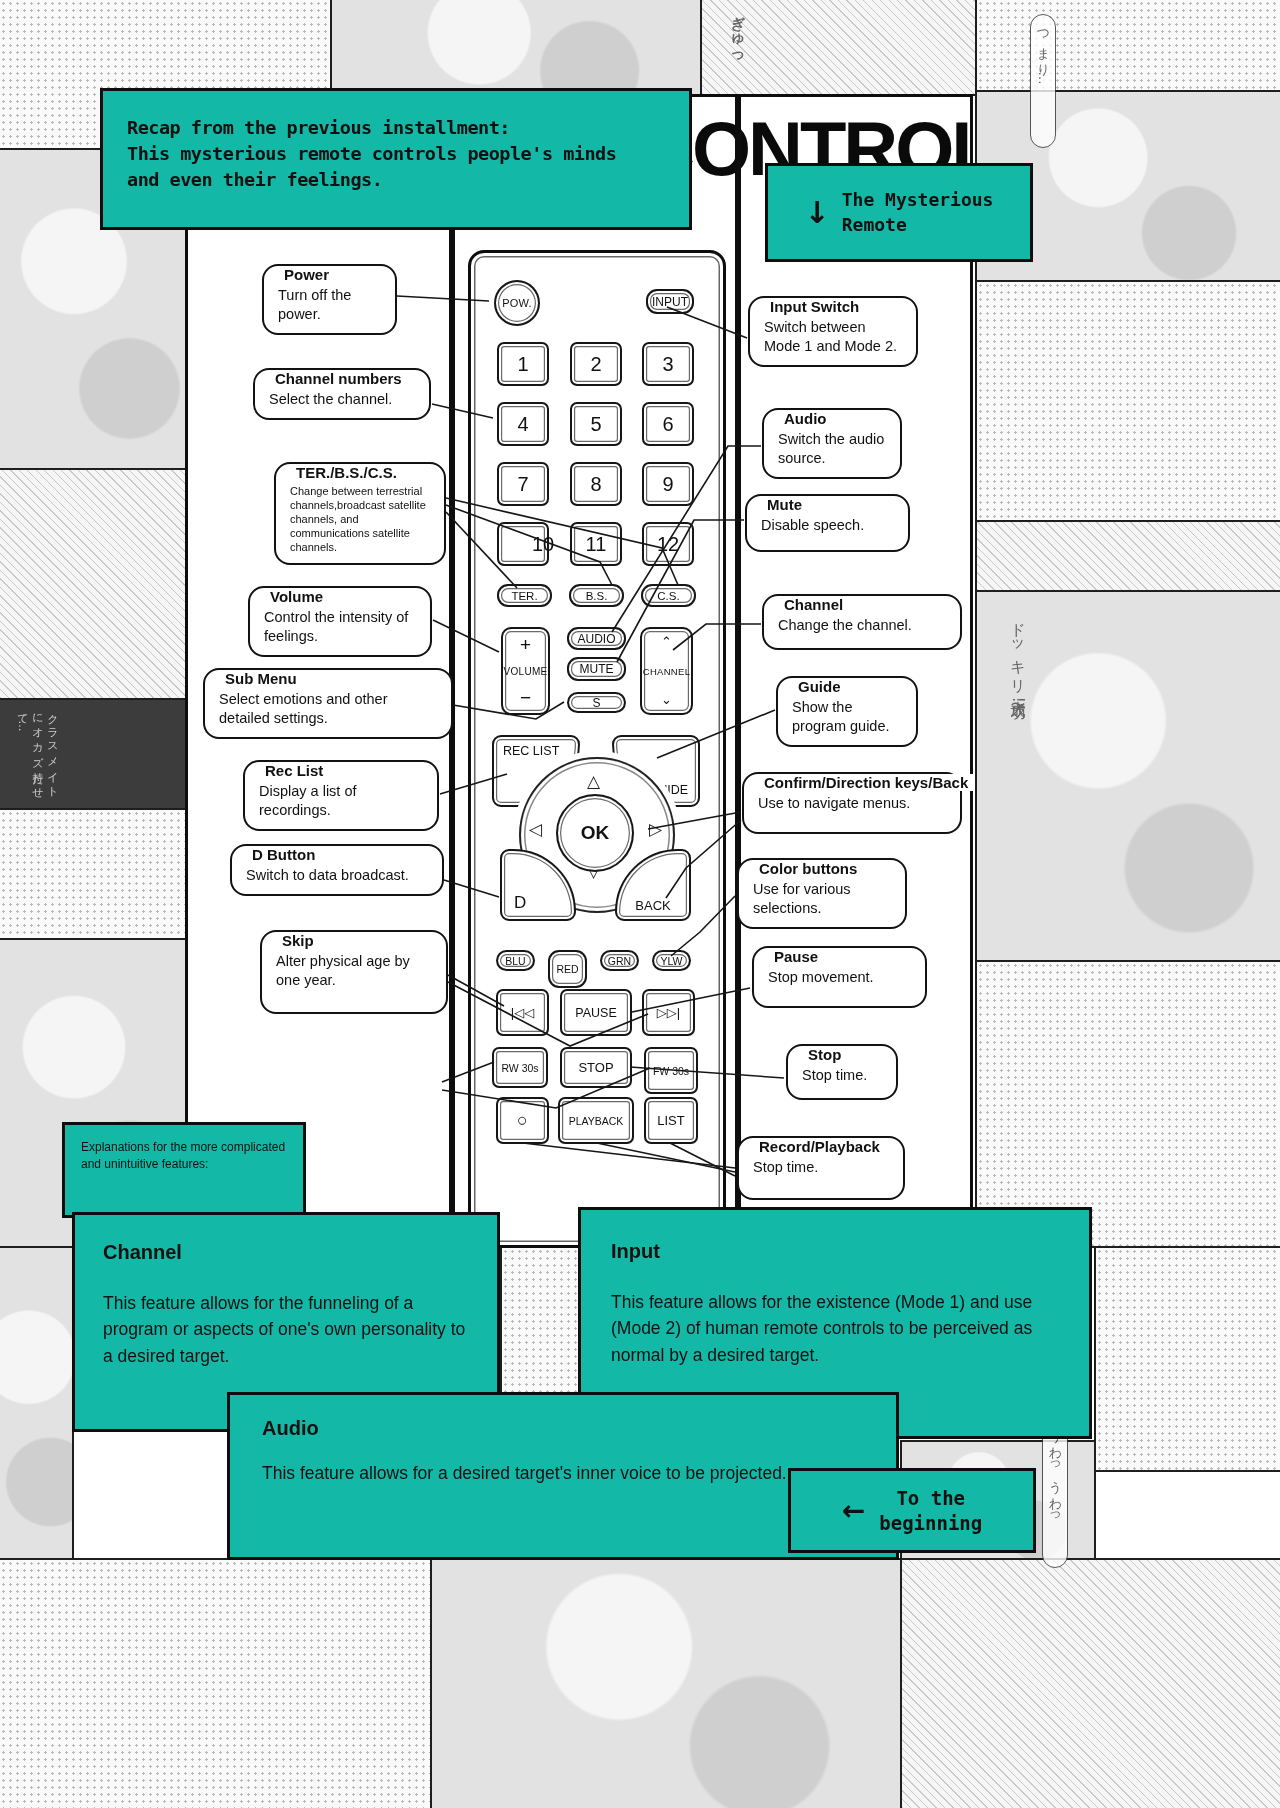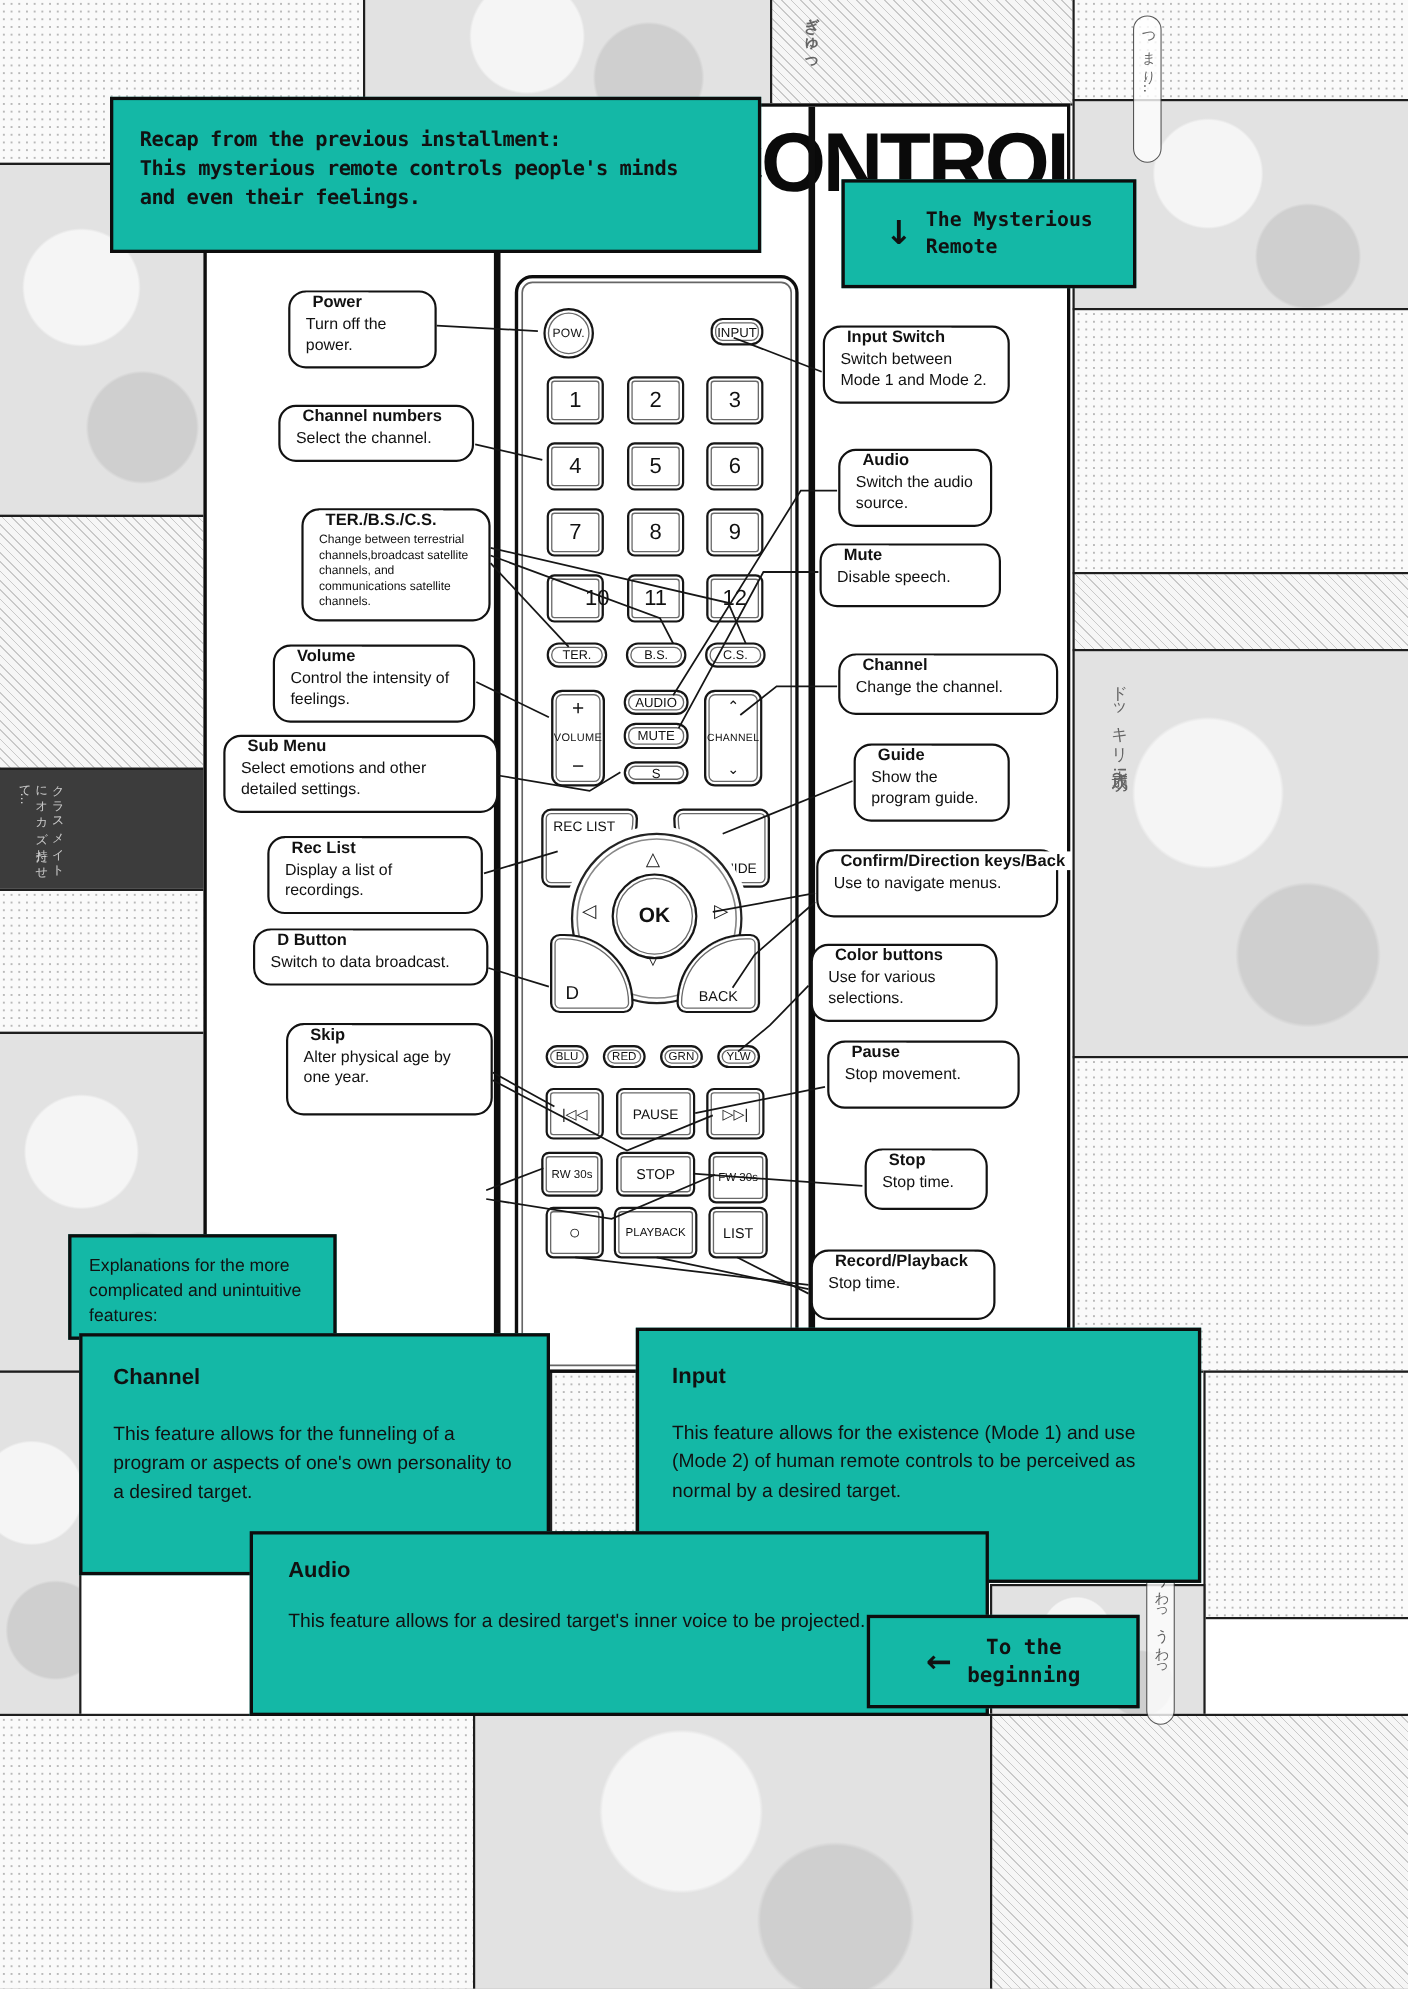--- a/index.html
+++ b/index.html
@@ -64,21 +64,21 @@
                font-weight:bold;font-size:15px;white-space:nowrap;position:relative;}
   .callout .cb{font-size:14.5px;line-height:1.32;margin-top:2px;}
   .callout.fine .cb{font-size:11px;line-height:1.28;}
 
   
   #leads{position:absolute;left:0;top:0;z-index:4;pointer-events:none;}
 
   
   .exp-title{font-weight:bold;font-size:20px;}
   .exp-body{font-size:17.5px;line-height:1.5;margin-top:26px;}
-  #expl-head{left:62px;top:1122px;width:244px;height:96px;padding:14px 16px;font-size:16px;line-height:1.45;}
+  #expl-head{left:62px;top:1122px;width:244px;height:96px;padding:14px 16px;font-size:12px;line-height:1.45;}
   #box-channel{left:72px;top:1212px;width:428px;height:220px;padding:26px 28px;}
   #box-input{left:578px;top:1207px;width:514px;height:232px;padding:30px 30px;}
   #box-audio{left:227px;top:1392px;width:672px;height:168px;padding:22px 32px;}
   #footerbox{left:788px;top:1468px;width:248px;height:85px;display:flex;align-items:center;justify-content:center;gap:14px;}
   #footerbox .arrow{font-size:28px;font-weight:bold;font-family:"DejaVu Sans",sans-serif;}
   #footerbox .lbl{font-family:"DejaVu Sans Mono",monospace;font-weight:bold;font-size:19px;line-height:1.3;white-space:pre-line;text-align:center;}
 </style>
 </head>
 <body>
 
@@ -163,21 +163,21 @@
     <span class="tri" style="left:116px;top:518px;">△</span>
     <span class="tri" style="left:116px;top:608px;">▽</span>
     <span class="tri" style="left:58px;top:566px;">◁</span>
     <span class="tri" style="left:178px;top:566px;">▷</span>
     <div class="btn circle-btn" id="ok-btn" style="position:absolute;">OK</div>
 
     <div class="btn corner-lbl bl" style="left:29px;top:596px;width:76px;height:72px;border-radius:10px 70px 10px 10px;">D</div>
     <div class="btn corner-lbl bc" style="left:144px;top:596px;width:76px;height:72px;border-radius:70px 10px 10px 10px;">BACK</div>
 
     <div class="btn pill" style="left:25px;top:697px;width:39px;height:21px;font-size:10.5px;">BLU</div>
-    <div class="btn pill" style="left:77px;top:697px;width:39px;height:21px;font-size:10.5px;">RED</div>
+    <div class="btn pill" style="left:77px;top:697px;width:39px;height:38px;font-size:10.5px;">RED</div>
     <div class="btn pill" style="left:129px;top:697px;width:39px;height:21px;font-size:10.5px;">GRN</div>
     <div class="btn pill" style="left:181px;top:697px;width:39px;height:21px;font-size:10.5px;">YLW</div>
 
     <div class="btn" style="left:25px;top:736px;width:53px;height:47px;font-size:13px;">|◁◁</div>
     <div class="btn" style="left:89px;top:736px;width:72px;height:47px;font-size:12.5px;">PAUSE</div>
     <div class="btn" style="left:171px;top:736px;width:53px;height:47px;font-size:13px;">▷▷|</div>
 
     <div class="btn" style="left:21px;top:794px;width:56px;height:41px;font-size:10.5px;">RW 30s</div>
     <div class="btn" style="left:89px;top:794px;width:72px;height:41px;font-size:13px;">STOP</div>
     <div class="btn" style="left:173px;top:794px;width:54px;height:47px;font-size:10.5px;">FW 30s</div>

